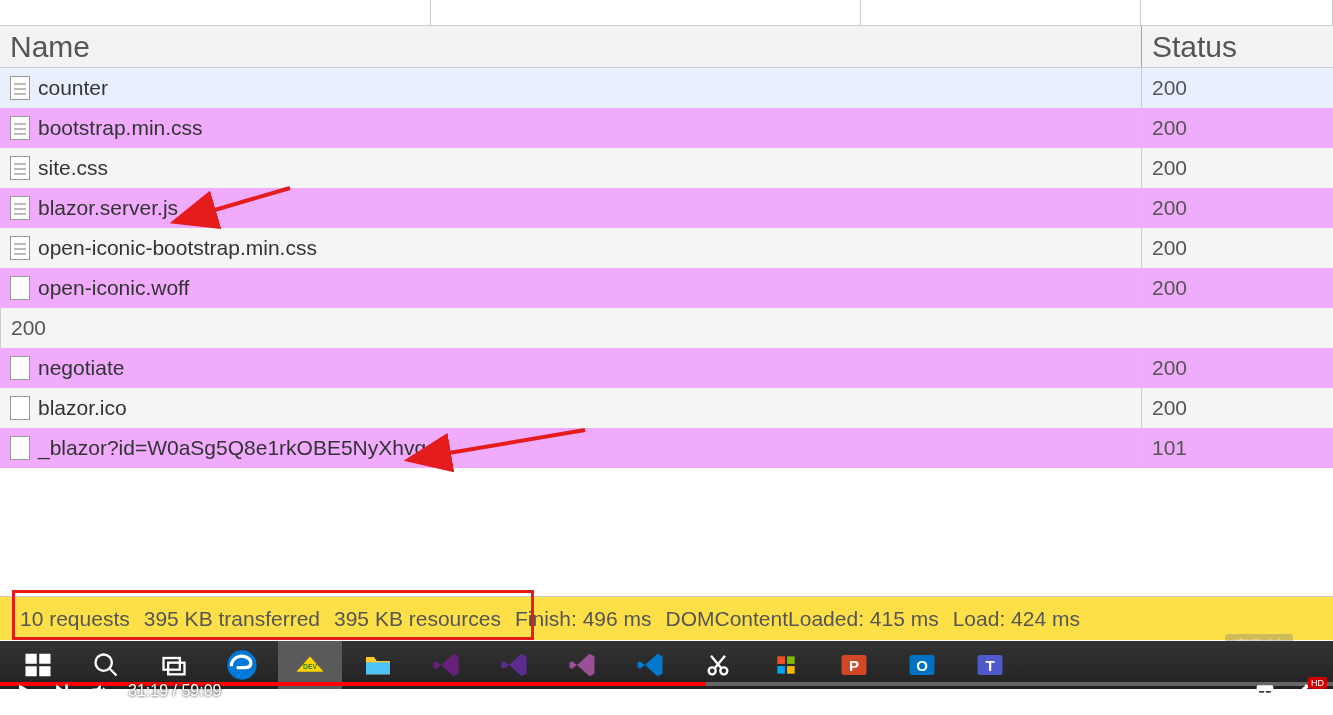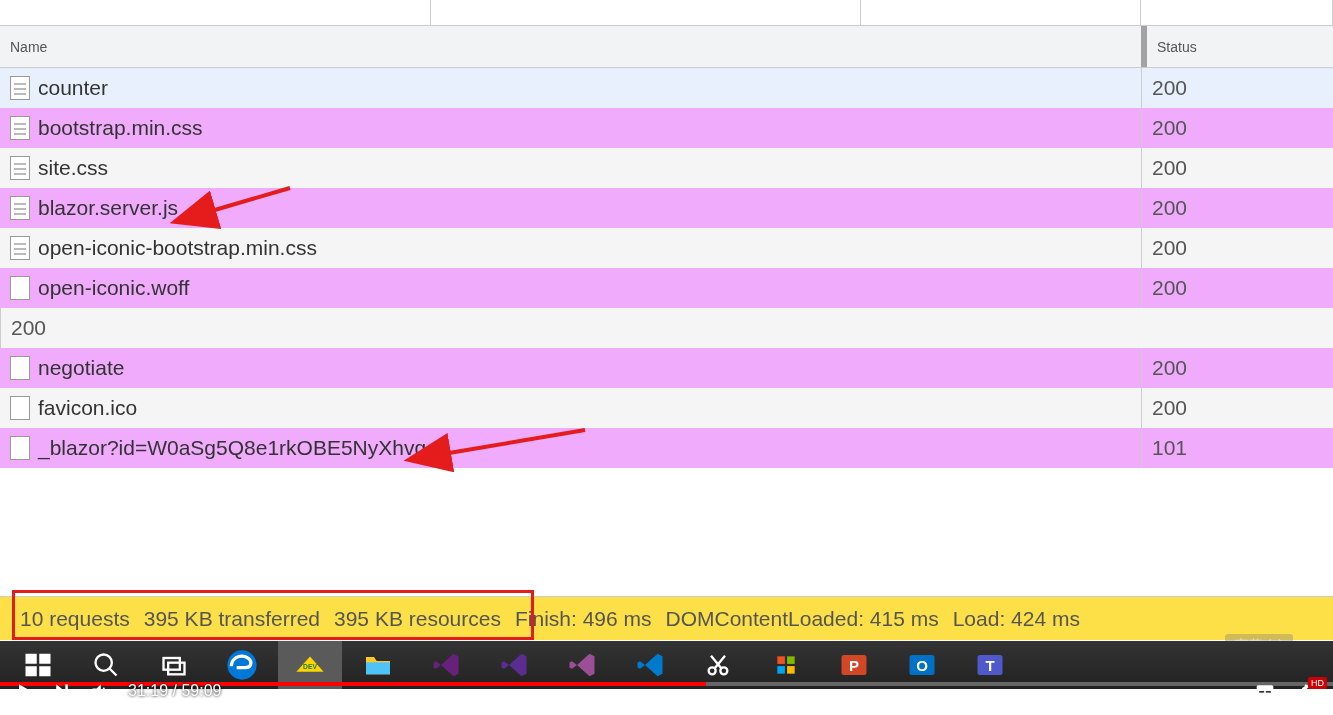--- a/index.html
+++ b/index.html
@@ -26,24 +26,24 @@
   .top-tab.short { flex: 0 0 280px; }
   .top-tab.shortend { flex: 0 0 192px; }
 
   .header-row {
     display: flex;
     background: #f1f3f4;
     border-bottom: 1px solid #ccc;
     height: 42px;
     align-items: center;
     color: #555;
-    font-size: 14px;
+    font-size: 30px;
   }
   .col-name { flex: 1; padding-left: 10px; }
-  .col-status { flex: 0 0 192px; padding-left: 10px; border-left: 6px solid #a3a3a3; height: 100%; display:flex; align-items:center; }
+  .col-status { flex: 0 0 192px; padding-left: 10px; border-left: 1px solid #a3a3a3; height: 100%; display:flex; align-items:center; }
 
   .rows { background: #f0abfc; }
   .row {
     display: flex;
     height: 40px;
     align-items: center;
     font-size: 21px;
   }
   .row:nth-child(odd):not(.selected){ background: #f5f5f5; }
   .row.selected { background: #e8f0fe; }
@@ -229,21 +229,21 @@
     <div class="row">
       <div class="col-name">
         <span class="file-icon"></span>
         <span>negotiate</span>
       </div>
       <div class="col-status">200</div>
     </div>
     <div class="row">
       <div class="col-name">
         <span class="file-icon"></span>
-        <span>favicon.ico</span>
+        <span>blazor.ico</span>
       </div>
       <div class="col-status">200</div>
     </div>
     <div class="row">
       <div class="col-name">
         <span class="file-icon"></span>
         <span>_blazor?id=W0aSg5Q8e1rkOBE5NyXhvg</span>
       </div>
       <div class="col-status">101</div>
     </div>

